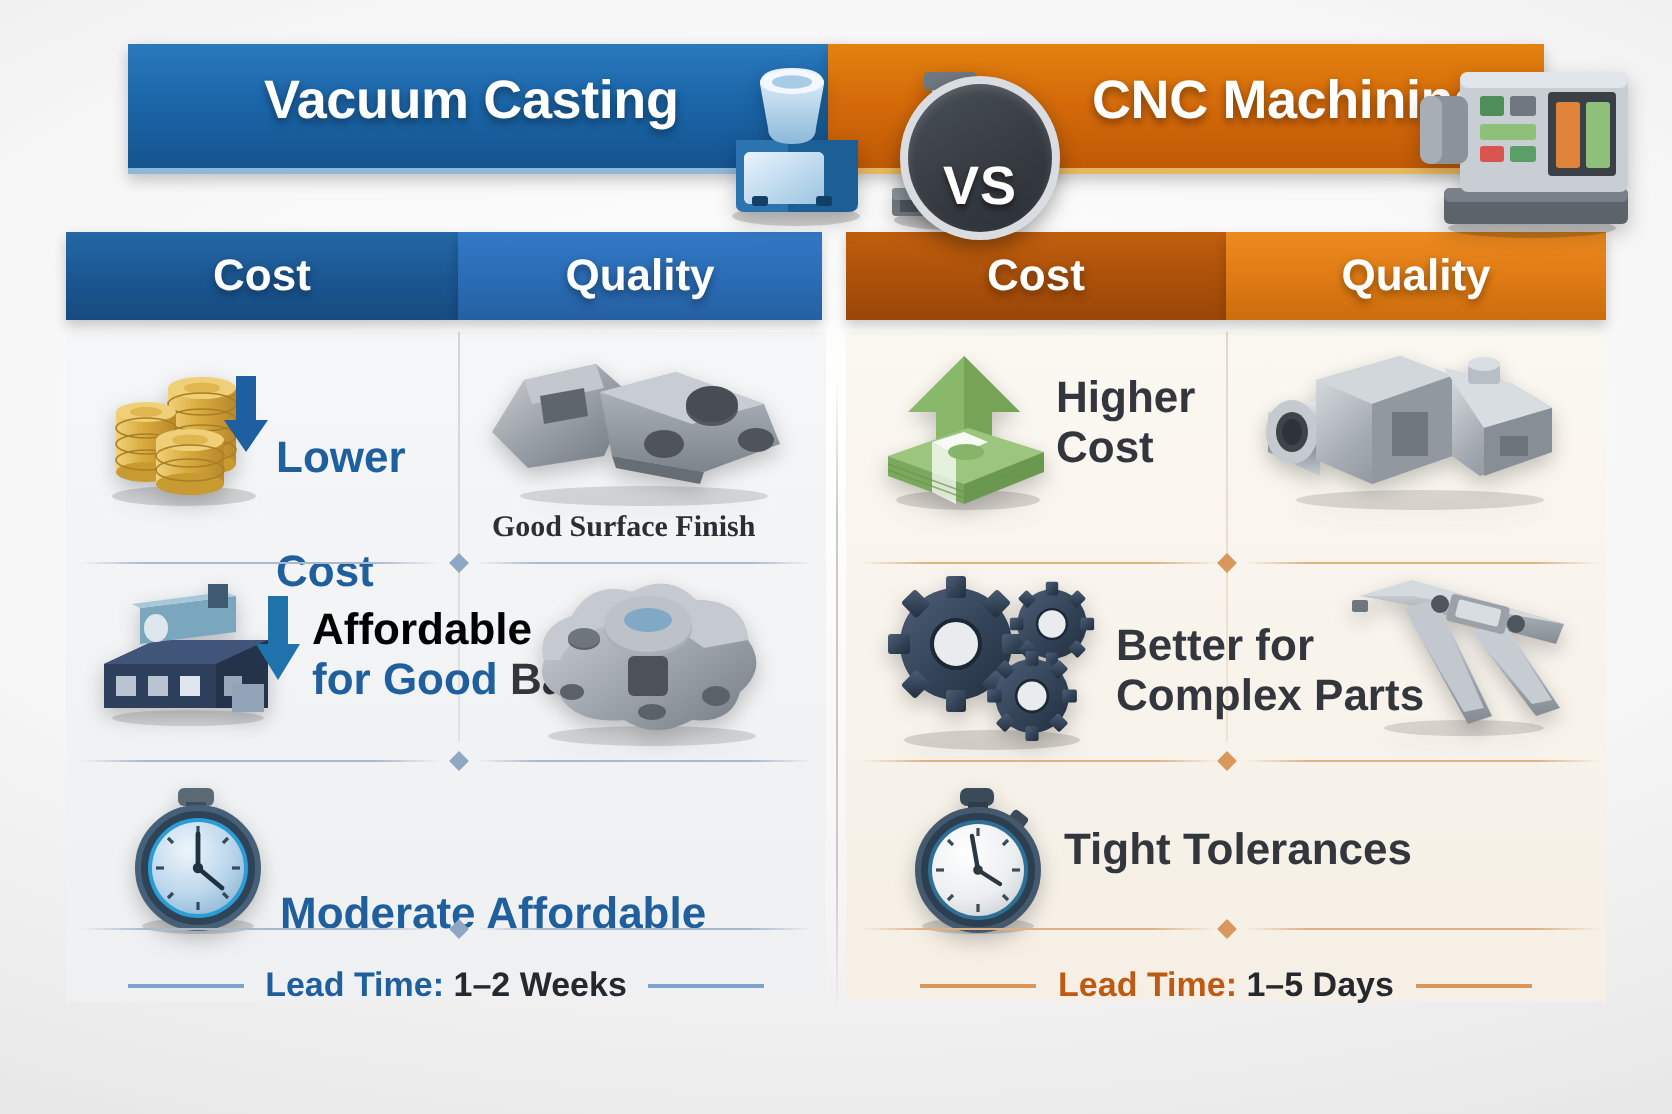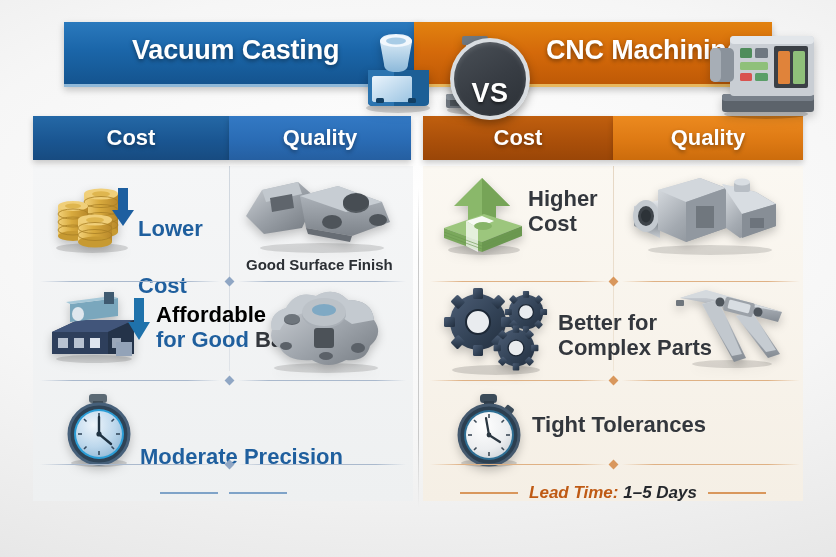--- a/index.html
+++ b/index.html
@@ -75,34 +75,34 @@
   .split-left{left:229px;background:linear-gradient(180deg,#cfd6de 0%,#dfe3e8 100%);}
   .split-right{left:613px;background:linear-gradient(180deg,#e6d7c4 0%,#efe5d6 100%);}
 
   .cell-icon{position:absolute;}
   .cell-text{position:absolute;}
 
   .big-label{font-size:22px;font-weight:bold;line-height:25px;white-space:nowrap;}
   .blue-label{color:#1f5f9e;margin-top:32px;}
   .teal-label{color:#000000;}
   .dark-label{color:#33373d;}
-  .cap{font-size:15px;font-weight:bold;color:#2b2f34;white-space:nowrap;}
+  .cap{font-size:15px;font-weight:bold;color:#2b2f34;white-space:nowrap;font-family:Liberation Serif, serif;}
 
   
   .sep{position:absolute;height:1px;}
   .sep-l{background:linear-gradient(90deg,rgba(160,175,195,0) 0%,#aab9cd 18%,#aab9cd 82%,rgba(160,175,195,0) 100%);}
   .sep-r{background:linear-gradient(90deg,rgba(210,170,130,0) 0%,#dfb184 18%,#dfb184 82%,rgba(210,170,130,0) 100%);}
   .diamond{position:absolute;width:7px;height:7px;transform:rotate(45deg);top:-3px;}
   .dia-l{background:#8fa6c4;}
   .dia-r{background:#d9975c;}
 
   
   .lead{position:absolute;top:481px;height:24px;display:flex;align-items:center;gap:11px;}
   .lead-left{left:33px;width:380px;justify-content:center;}
-  .lead-right{left:423px;width:380px;justify-content:center;font-style:italic;}
+  .lead-right{left:423px;width:380px;justify-content:center;}
   .lead-rule{width:58px;height:2px;}
   .rule-l{background:#7fa3c8;}
   .rule-r{background:#d9975c;}
   .lead-txt{font-size:17px;font-weight:bold;white-space:nowrap;}
   .lead-key-l{color:#1f5f9e;}
   .lead-key-r{color:#bf5a14;}
   .lead-val{color:#25282d;}
   .shadow-soft{filter:drop-shadow(0 4px 5px rgba(0,0,0,.22));}
 </style>
 </head>
@@ -353,29 +353,33 @@
       <line x1="52" y1="27" x2="49.5" y2="29.5"></line>
         <line x1="22" y1="57" x2="24.5" y2="54.5"></line>
       <line x1="22" y1="27" x2="24.5" y2="29.5"></line>
         <line x1="52" y1="57" x2="49.5" y2="54.5"></line>
     </g>
     <line x1="37" y1="42" x2="37" y2="25" stroke="#1f3242" stroke-width="2.4" stroke-linecap="round"></line>
     <line x1="37" y1="42" x2="49" y2="52" stroke="#1f3242" stroke-width="2.4" stroke-linecap="round"></line>
     <circle cx="37" cy="42" r="2.6" fill="#1f3242"></circle>
   </svg>
 
-  <div class="big-label blue-label cell-text" style="left:140px;top:412px;">Moderate Precision</div>
+  <div class="big-label blue-label cell-text" style="left:140px;top:412px;">Moderate Affordable</div>
 
   <div class="sep sep-l" style="left:40px;top:464px;width:178px;"></div>
   <div class="sep sep-l" style="left:238px;top:464px;width:168px;">
     <div class="diamond dia-l" style="left:-12px;"></div>
   </div>
 
   <div class="lead lead-left">
     <div class="lead-rule rule-l"></div>
+    <div class="lead-txt">
+      <span class="lead-key-l">Lead Time:</span>
+      <span class="lead-val">1–2 Weeks</span>
+    </div>
     <div class="lead-rule rule-l"></div>
   </div>
 
   <svg class="cell-icon shadow-soft" style="left:436px;top:176px;width:92px;height:80px;" viewBox="0 0 92 80">
     <ellipse cx="48" cy="74" rx="36" ry="5" fill="rgba(0,0,0,.14)"></ellipse>
     <path d="M46 2 L74 30 H60 V48 H32 V30 H18 Z" fill="#8ab86a"></path>
     <path d="M46 2 L74 30 H60 V48 H46 Z" fill="#76a457"></path>
     <g>
       <path d="M8 52 L48 38 L86 50 L46 66 Z" fill="#9cc67d"></path>
       <path d="M8 52 L8 62 L46 76 L46 66 Z" fill="#7aa85c"></path>

